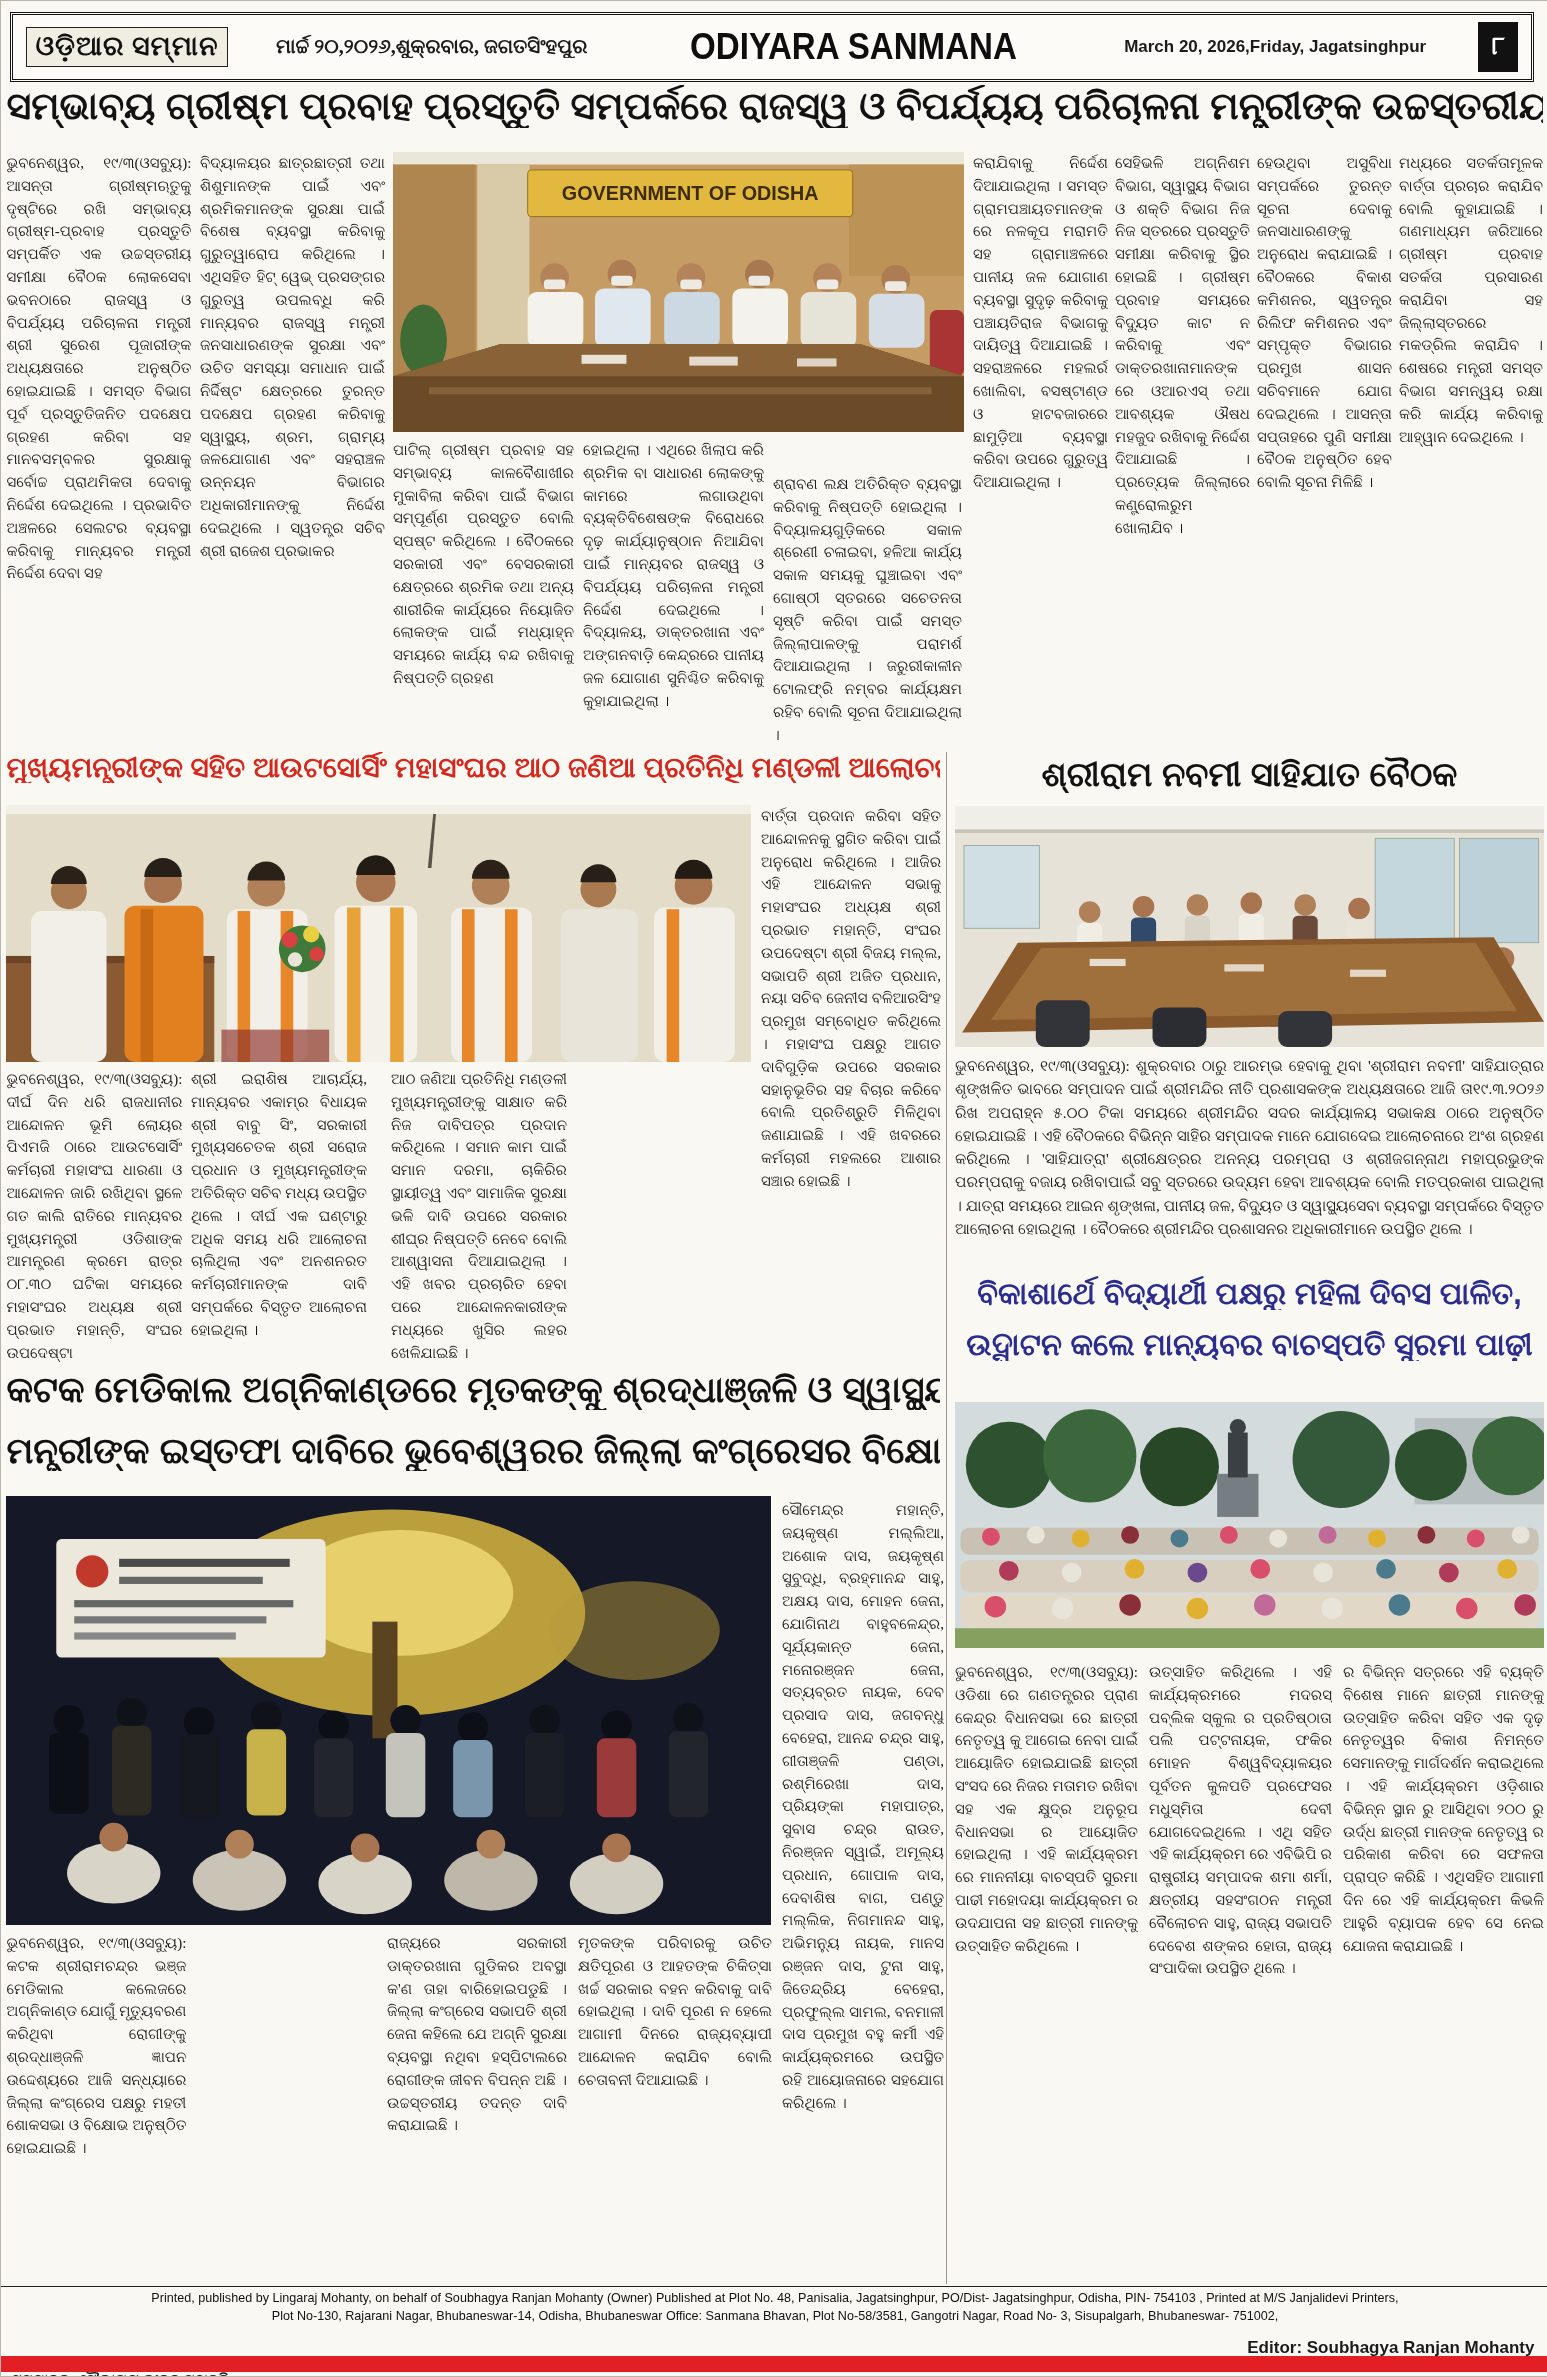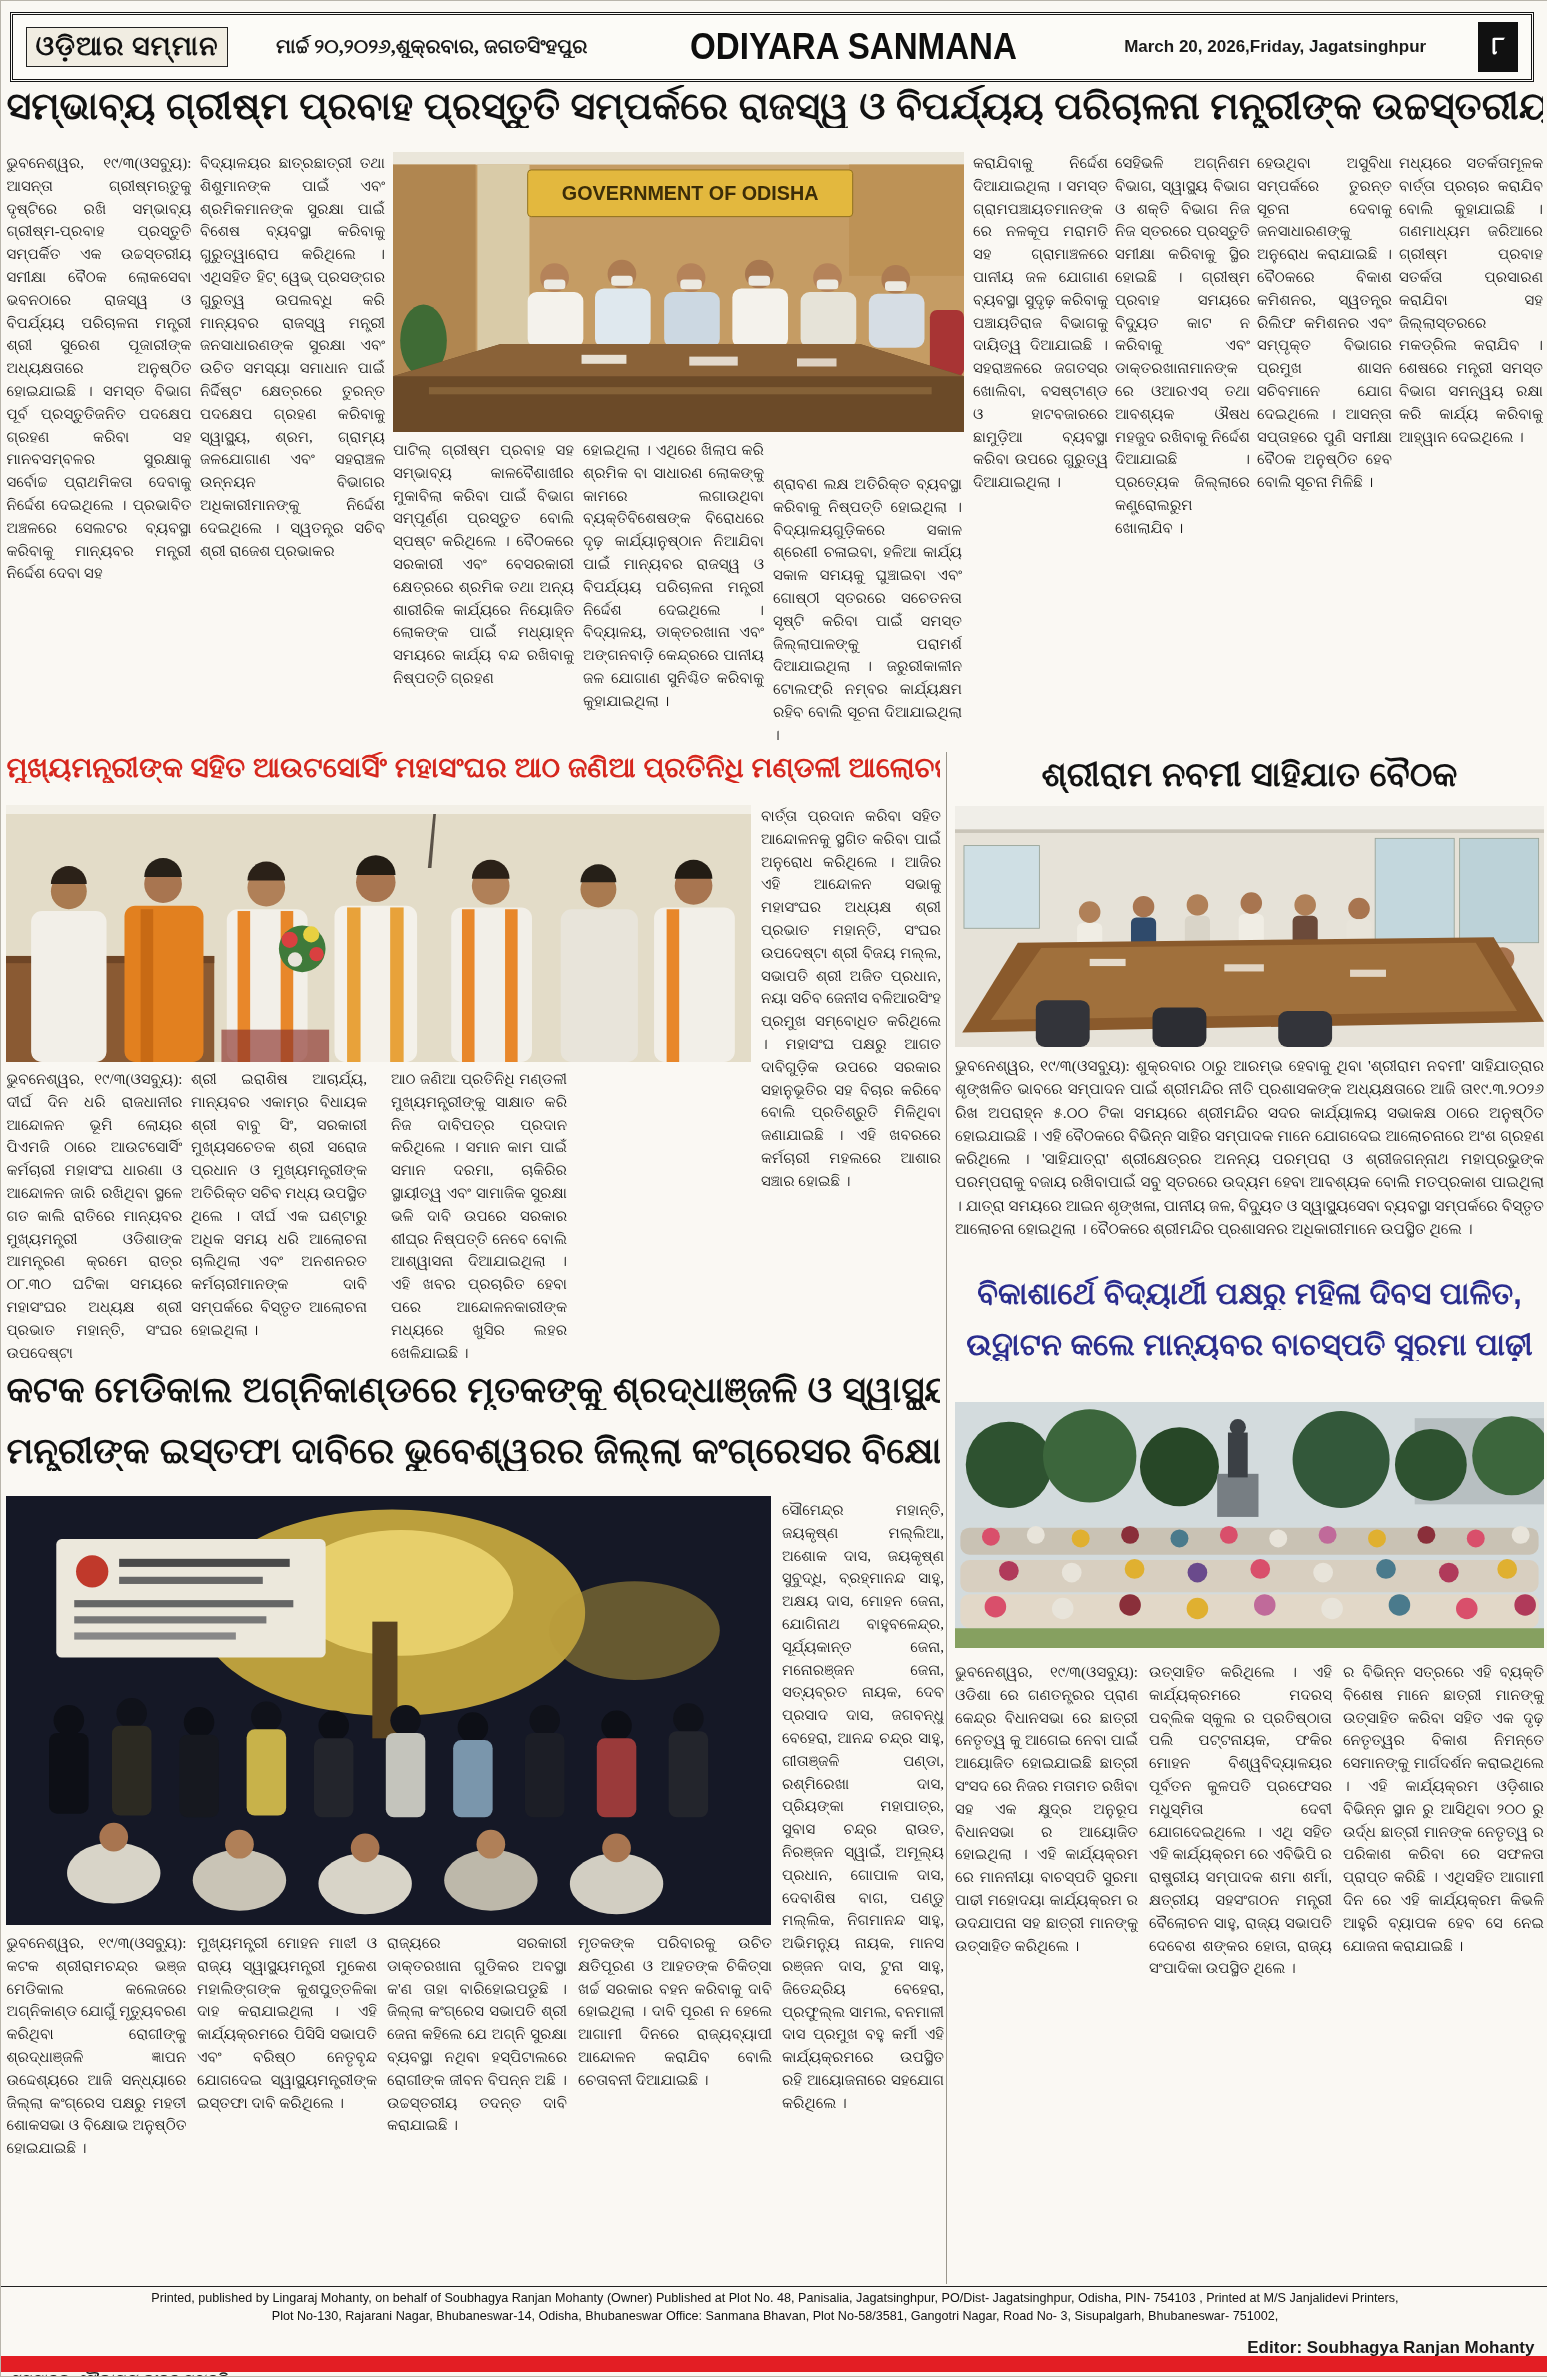--- a/index.html
+++ b/index.html
@@ -98,21 +98,21 @@
       <rect x="330" y="228" width="54" height="10" fill="#f2efe6" opacity=".85"></rect>
       <rect x="450" y="230" width="44" height="9" fill="#f2efe6" opacity=".8"></rect>
       <rect x="40" y="262" width="560" height="8" fill="#a07a48" opacity=".5"></rect>
     </svg>
   </div>
 
   <div class="col" style="left:392px;top:438px;width:181px;height:307px;">ପାଟିଲ୍ ଗ୍ରୀଷ୍ମ ପ୍ରବାହ ସହ ସମ୍ଭାବ୍ୟ କାଳବୈଶାଖୀର ମୁକାବିଲା କରିବା ପାଇଁ ବିଭାଗ ସମ୍ପୂର୍ଣ୍ଣ ପ୍ରସ୍ତୁତ ବୋଲି ସ୍ପଷ୍ଟ କରିଥିଲେ । ବୈଠକରେ ସରକାରୀ ଏବଂ ବେସରକାରୀ କ୍ଷେତ୍ରରେ ଶ୍ରମିକ ତଥା ଅନ୍ୟ ଶାରୀରିକ କାର୍ଯ୍ୟରେ ନିୟୋଜିତ ଲୋକଙ୍କ ପାଇଁ ମଧ୍ୟାହ୍ନ ସମୟରେ କାର୍ଯ୍ୟ ବନ୍ଦ ରଖିବାକୁ ନିଷ୍ପତ୍ତି ଗ୍ରହଣ</div>
   <div class="col" style="left:582px;top:438px;width:181px;height:307px;">ହୋଇଥିଲା । ଏଥିରେ ଖିଲାପ କରି ଶ୍ରମିକ ବା ସାଧାରଣ ଲୋକଙ୍କୁ କାମରେ ଲଗାଉଥିବା ବ୍ୟକ୍ତିବିଶେଷଙ୍କ ବିରୋଧରେ ଦୃଢ଼ କାର୍ଯ୍ୟାନୁଷ୍ଠାନ ନିଆଯିବା ପାଇଁ ମାନ୍ୟବର ରାଜସ୍ୱ ଓ ବିପର୍ଯ୍ୟୟ ପରିଚାଳନା ମନ୍ତ୍ରୀ ନିର୍ଦ୍ଦେଶ ଦେଇଥିଲେ । ବିଦ୍ୟାଳୟ, ଡାକ୍ତରଖାନା ଏବଂ ଅଙ୍ଗନବାଡ଼ି କେନ୍ଦ୍ରରେ ପାନୀୟ ଜଳ ଯୋଗାଣ ସୁନିଶ୍ଚିତ କରିବାକୁ କୁହାଯାଇଥିଲା ।</div>
   <div class="col" style="left:772px;top:438px;width:189px;height:307px;margin-top:34px;">ଶ୍ରାବଣ ଲକ୍ଷ ଅତିରିକ୍ତ ବ୍ୟବସ୍ଥା କରିବାକୁ ନିଷ୍ପତ୍ତି ହୋଇଥିଲା । ବିଦ୍ୟାଳୟଗୁଡ଼ିକରେ ସକାଳ ଶ୍ରେଣୀ ଚଳାଇବା, ହଳିଆ କାର୍ଯ୍ୟ ସକାଳ ସମୟକୁ ଘୁଞ୍ଚାଇବା ଏବଂ ଗୋଷ୍ଠୀ ସ୍ତରରେ ସଚେତନତା ସୃଷ୍ଟି କରିବା ପାଇଁ ସମସ୍ତ ଜିଲ୍ଲାପାଳଙ୍କୁ ପରାମର୍ଶ ଦିଆଯାଇଥିଲା । ଜରୁରୀକାଳୀନ ଟୋଲଫ୍ରି ନମ୍ବର କାର୍ଯ୍ୟକ୍ଷମ ରହିବ ବୋଲି ସୂଚନା ଦିଆଯାଇଥିଲା ।</div>
 
-  <div class="col" style="left:972px;top:151px;width:135px;height:595px;">କରାଯିବାକୁ ନିର୍ଦ୍ଦେଶ ଦିଆଯାଇଥିଲା । ସମସ୍ତ ଗ୍ରାମପଞ୍ଚାୟତମାନଙ୍କରେ ନଳକୂପ ମରାମତି ସହ ଗ୍ରାମାଞ୍ଚଳରେ ପାନୀୟ ଜଳ ଯୋଗାଣ ବ୍ୟବସ୍ଥା ସୁଦୃଢ଼ କରିବାକୁ ପଞ୍ଚାୟତିରାଜ ବିଭାଗକୁ ଦାୟିତ୍ୱ ଦିଆଯାଇଛି । ସହରାଞ୍ଚଳରେ ଜଗତସ୍ର ଖୋଲିବା, ବସଷ୍ଟାଣ୍ଡ ଓ ହାଟବଜାରରେ ଛାମୁଡ଼ିଆ ବ୍ୟବସ୍ଥା କରିବା ଉପରେ ଗୁରୁତ୍ୱ ଦିଆଯାଇଥିଲା ।</div>
+  <div class="col" style="left:972px;top:151px;width:135px;height:595px;">କରାଯିବାକୁ ନିର୍ଦ୍ଦେଶ ଦିଆଯାଇଥିଲା । ସମସ୍ତ ଗ୍ରାମପଞ୍ଚାୟତମାନଙ୍କରେ ନଳକୂପ ମରାମତି ସହ ଗ୍ରାମାଞ୍ଚଳରେ ପାନୀୟ ଜଳ ଯୋଗାଣ ବ୍ୟବସ୍ଥା ସୁଦୃଢ଼ କରିବାକୁ ପଞ୍ଚାୟତିରାଜ ବିଭାଗକୁ ଦାୟିତ୍ୱ ଦିଆଯାଇଛି । ସହରାଞ୍ଚଳରେ ମହଲର୍ର ଖୋଲିବା, ବସଷ୍ଟାଣ୍ଡ ଓ ହାଟବଜାରରେ ଛାମୁଡ଼ିଆ ବ୍ୟବସ୍ଥା କରିବା ଉପରେ ଗୁରୁତ୍ୱ ଦିଆଯାଇଥିଲା ।</div>
   <div class="col" style="left:1114px;top:151px;width:135px;height:595px;">ସେହିଭଳି ଅଗ୍ନିଶମ ବିଭାଗ, ସ୍ୱାସ୍ଥ୍ୟ ବିଭାଗ ଓ ଶକ୍ତି ବିଭାଗ ନିଜ ନିଜ ସ୍ତରରେ ପ୍ରସ୍ତୁତି ସମୀକ୍ଷା କରିବାକୁ ସ୍ଥିର ହୋଇଛି । ଗ୍ରୀଷ୍ମ ପ୍ରବାହ ସମୟରେ ବିଦ୍ୟୁତ କାଟ ନ କରିବାକୁ ଏବଂ ଡାକ୍ତରଖାନାମାନଙ୍କରେ ଓଆରଏସ୍ ତଥା ଆବଶ୍ୟକ ଔଷଧ ମହଜୁଦ ରଖିବାକୁ ନିର୍ଦ୍ଦେଶ ଦିଆଯାଇଛି । ପ୍ରତ୍ୟେକ ଜିଲ୍ଲାରେ କଣ୍ଟ୍ରୋଲରୁମ ଖୋଲାଯିବ ।</div>
   <div class="col" style="left:1256px;top:151px;width:135px;height:595px;">ହେଉଥିବା ଅସୁବିଧା ସମ୍ପର୍କରେ ତୁରନ୍ତ ସୂଚନା ଦେବାକୁ ଜନସାଧାରଣଙ୍କୁ ଅନୁରୋଧ କରାଯାଇଛି । ବୈଠକରେ ବିକାଶ କମିଶନର, ସ୍ୱତନ୍ତ୍ର ରିଲିଫ କମିଶନର ଏବଂ ସମ୍ପୃକ୍ତ ବିଭାଗର ପ୍ରମୁଖ ଶାସନ ସଚିବମାନେ ଯୋଗ ଦେଇଥିଲେ । ଆସନ୍ତା ସପ୍ତାହରେ ପୁଣି ସମୀକ୍ଷା ବୈଠକ ଅନୁଷ୍ଠିତ ହେବ ବୋଲି ସୂଚନା ମିଳିଛି ।</div>
   <div class="col" style="left:1398px;top:151px;width:144px;height:595px;">ମଧ୍ୟରେ ସତର୍କତାମୂଳକ ବାର୍ତ୍ତା ପ୍ରଚାର କରାଯିବ ବୋଲି କୁହାଯାଇଛି । ଗଣମାଧ୍ୟମ ଜରିଆରେ ଗ୍ରୀଷ୍ମ ପ୍ରବାହ ସତର୍କତା ପ୍ରସାରଣ କରାଯିବା ସହ ଜିଲ୍ଲାସ୍ତରରେ ମକଡ୍ରିଲ କରାଯିବ । ଶେଷରେ ମନ୍ତ୍ରୀ ସମସ୍ତ ବିଭାଗ ସମନ୍ୱୟ ରକ୍ଷା କରି କାର୍ଯ୍ୟ କରିବାକୁ ଆହ୍ୱାନ ଦେଇଥିଲେ ।</div>
 
   <div class="vrule"></div>
 
   <div class="headline h2">ମୁଖ୍ୟମନ୍ତ୍ରୀଙ୍କ ସହିତ ଆଉଟସୋର୍ସିଂ ମହାସଂଘର ଆଠ ଜଣିଆ ପ୍ରତିନିଧି ମଣ୍ଡଳୀ ଆଲୋଚନା ସଫଳ</div>
 
   <div class="photo" style="left:5.4px;top:804px;width:745px;height:257px;">
     <svg viewBox="0 0 830 286" preserveAspectRatio="none">
@@ -262,21 +262,20 @@
         <ellipse cx="540" cy="428" rx="52" ry="34" fill="#bdb8aa"></ellipse>
           <circle cx="540" cy="388" r="16" fill="#b08058"></circle>
         <ellipse cx="680" cy="432" rx="52" ry="34" fill="#d2cec2"></ellipse>
           <circle cx="680" cy="392" r="16" fill="#a87550"></circle>
       </g>
     </svg>
   </div>
 
   <div class="col" style="left:781px;top:1498px;width:162px;height:783px;">ସୌମେନ୍ଦ୍ର ମହାନ୍ତି, ଜୟକୃଷ୍ଣ ମଲ୍ଲିଆ, ଅଶୋକ ଦାସ, ଜୟକୃଷ୍ଣ ସୁବୁଦ୍ଧି, ବ୍ରହ୍ମାନନ୍ଦ ସାହୁ, ଅକ୍ଷୟ ଦାସ, ମୋହନ ଜେନା, ଯୋଗିନାଥ ବାହୁବଳେନ୍ଦ୍ର, ସୂର୍ଯ୍ୟକାନ୍ତ ଜେନା, ମନୋରଞ୍ଜନ ଜେନା, ସତ୍ୟବ୍ରତ ନାୟକ, ଦେବ ପ୍ରସାଦ ଦାସ, ଜଗବନ୍ଧୁ ବେହେରା, ଆନନ୍ଦ ଚନ୍ଦ୍ର ସାହୁ, ଗୀତାଞ୍ଜଳି ପଣ୍ଡା, ରଶ୍ମିରେଖା ଦାସ, ପ୍ରିୟଙ୍କା ମହାପାତ୍ର, ସୁବାସ ଚନ୍ଦ୍ର ରାଉତ, ନିରଞ୍ଜନ ସ୍ୱାଇଁ, ଅମୂଲ୍ୟ ପ୍ରଧାନ, ଗୋପାଳ ଦାସ, ଦେବାଶିଷ ବାଗ, ପଣ୍ଡୁ ମଲ୍ଲିକ, ନିଗମାନନ୍ଦ ସାହୁ, ଅଭିମନ୍ୟୁ ନାୟକ, ମାନସ ରଞ୍ଜନ ଦାସ, ଟୁନା ସାହୁ, ଜିତେନ୍ଦ୍ରିୟ ବେହେରା, ପ୍ରଫୁଲ୍ଲ ସାମଲ, ବନମାଳୀ ଦାସ ପ୍ରମୁଖ ବହୁ କର୍ମୀ ଏହି କାର୍ଯ୍ୟକ୍ରମରେ ଉପସ୍ଥିତ ରହି ଆୟୋଜନାରେ ସହଯୋଗ କରିଥିଲେ ।</div>
   <div class="col" style="left:5.4px;top:1931px;width:180px;height:348px;">ଭୁବନେଶ୍ୱର, ୧୯/୩(ଓସବ୍ୟୁ): କଟକ ଶ୍ରୀରାମଚନ୍ଦ୍ର ଭଞ୍ଜ ମେଡିକାଲ କଲେଜରେ ଅଗ୍ନିକାଣ୍ଡ ଯୋଗୁଁ ମୃତ୍ୟୁବରଣ କରିଥିବା ରୋଗୀଙ୍କୁ ଶ୍ରଦ୍ଧାଞ୍ଜଳି ଜ୍ଞାପନ ଉଦ୍ଦେଶ୍ୟରେ ଆଜି ସନ୍ଧ୍ୟାରେ ଜିଲ୍ଲା କଂଗ୍ରେସ ପକ୍ଷରୁ ମହତୀ ଶୋକସଭା ଓ ବିକ୍ଷୋଭ ଅନୁଷ୍ଠିତ ହୋଇଯାଇଛି ।</div>
-  <div class="col" style="left:196px;top:1931px;width:180px;height:348px;">ମୁଖ୍ୟମନ୍ତ୍ରୀ ମୋହନ ମାଝୀ ଓ ରାଜ୍ୟ ସ୍ୱାସ୍ଥ୍ୟମନ୍ତ୍ରୀ ମୁକେଶ ମହାଲିଙ୍ଗଙ୍କ କୁଶପୁତ୍ତଳିକା ଦାହ କରାଯାଇଥିଲା । ଏହି କାର୍ଯ୍ୟକ୍ରମରେ ପିସିସି ସଭାପତି ଏବଂ ବରିଷ୍ଠ ନେତୃବୃନ୍ଦ ଯୋଗଦେଇ ସ୍ୱାସ୍ଥ୍ୟମନ୍ତ୍ରୀଙ୍କ ଇସ୍ତଫା ଦାବି କରିଥିଲେ ।</div>
   <div class="col" style="left:386px;top:1931px;width:180px;height:348px;">ରାଜ୍ୟରେ ସରକାରୀ ଡାକ୍ତରଖାନା ଗୁଡିକର ଅବସ୍ଥା କ'ଣ ତାହା ବାରିହୋଇପଡୁଛି । ଜିଲ୍ଲା କଂଗ୍ରେସ ସଭାପତି ଶ୍ରୀ ଜେନା କହିଲେ ଯେ ଅଗ୍ନି ସୁରକ୍ଷା ବ୍ୟବସ୍ଥା ନଥିବା ହସ୍ପିଟାଲରେ ରୋଗୀଙ୍କ ଜୀବନ ବିପନ୍ନ ଅଛି । ଉଚ୍ଚସ୍ତରୀୟ ତଦନ୍ତ ଦାବି କରାଯାଇଛି ।</div>
   <div class="col" style="left:577px;top:1931px;width:194px;height:348px;">ମୃତକଙ୍କ ପରିବାରକୁ ଉଚିତ କ୍ଷତିପୂରଣ ଓ ଆହତଙ୍କ ଚିକିତ୍ସା ଖର୍ଚ୍ଚ ସରକାର ବହନ କରିବାକୁ ଦାବି ହୋଇଥିଲା । ଦାବି ପୂରଣ ନ ହେଲେ ଆଗାମୀ ଦିନରେ ରାଜ୍ୟବ୍ୟାପୀ ଆନ୍ଦୋଳନ କରାଯିବ ବୋଲି ଚେତାବନୀ ଦିଆଯାଇଛି ।</div>
 
   <div class="headline h5a">ବିକାଶାର୍ଥେ ବିଦ୍ୟାର୍ଥୀ ପକ୍ଷରୁ ମହିଳା ଦିବସ ପାଳିତ,</div>
   <div class="headline h5b">ଉଦ୍ଘାଟନ କଲେ ମାନ୍ୟବର ବାଚସ୍ପତି ସୁରମା ପାଢ଼ୀ</div>
 
   <div class="photo" style="left:954px;top:1401px;width:589px;height:246px;">
     <svg viewBox="0 0 656 274" preserveAspectRatio="none">
       <rect x="0" y="0" width="656" height="274" fill="#d3dbdd"></rect>
       <rect x="512" y="18" width="144" height="96" fill="#b7bfc1"></rect>

